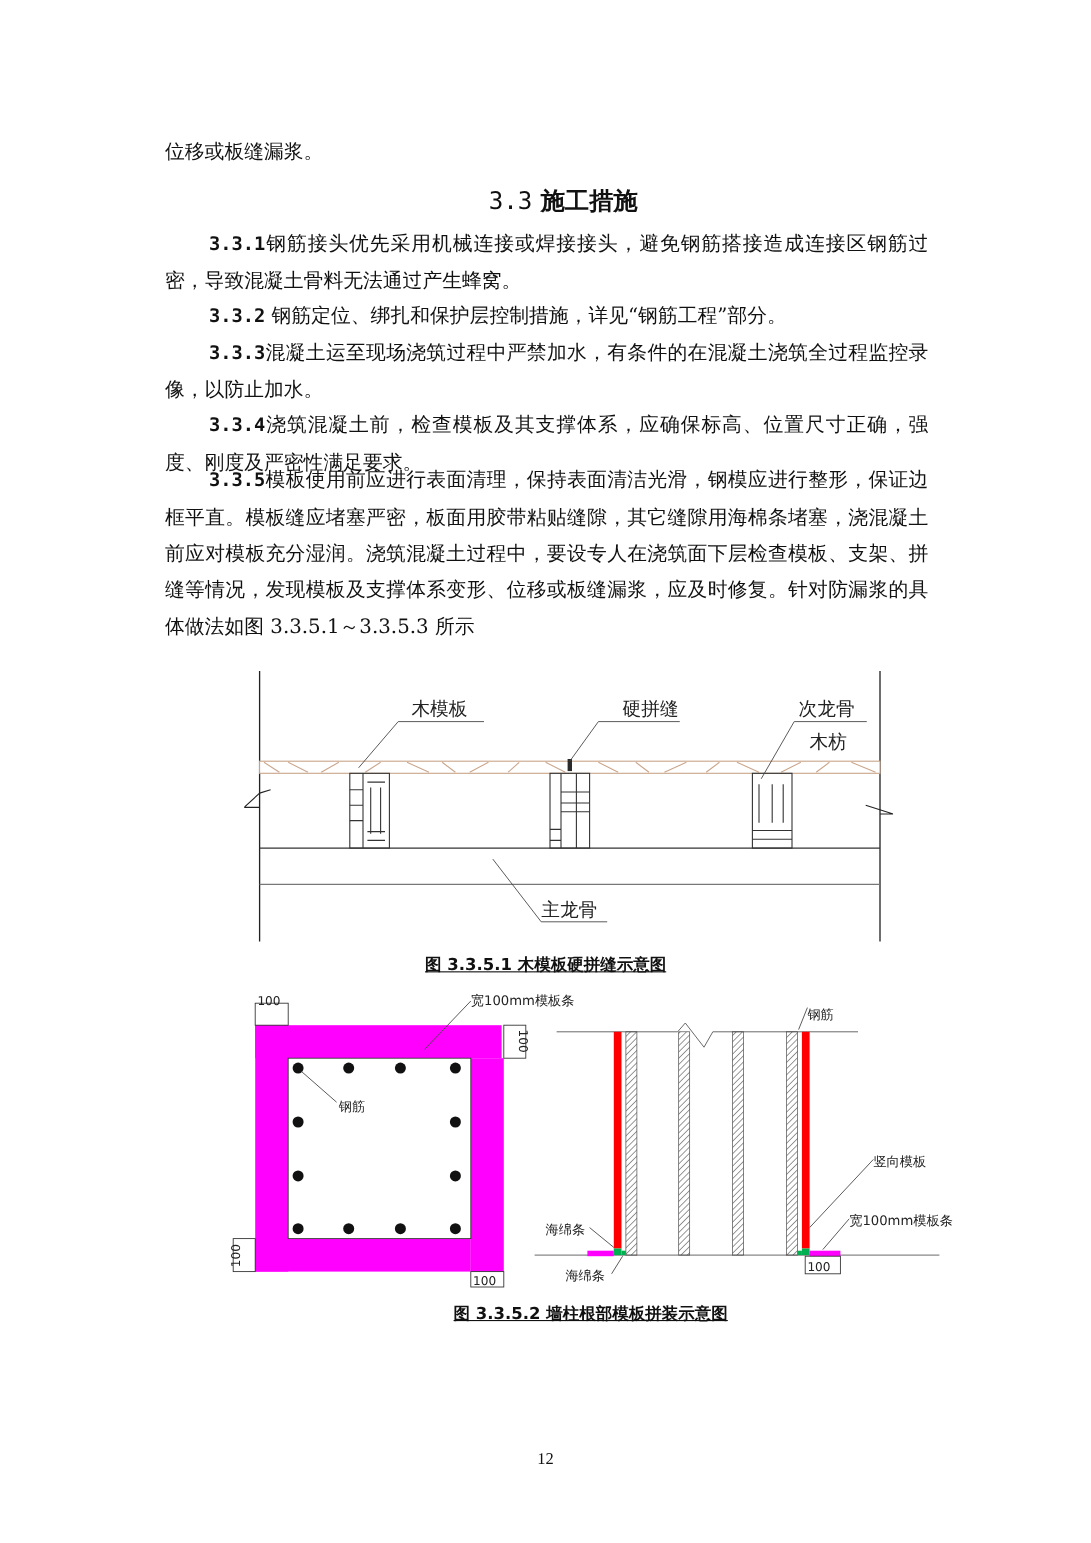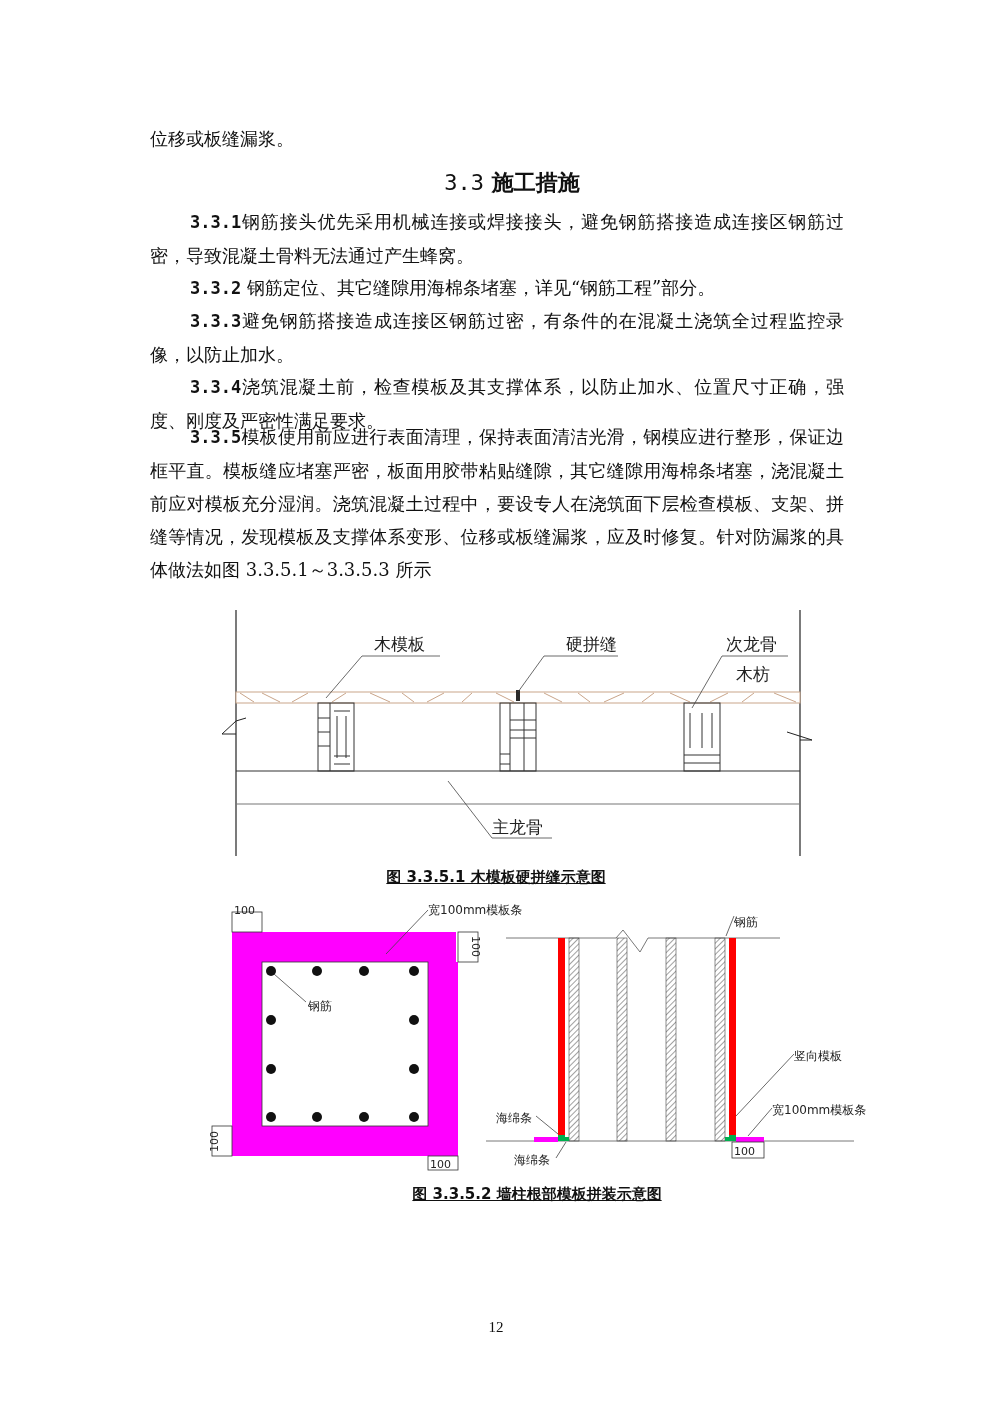--- a/index.html
+++ b/index.html
@@ -25,27 +25,27 @@
 
 <div class="h">
   <span class="hn">3.3</span>
   <span>施工措施</span>
 </div>
 
 <p class="p indent" style="top:205px;">
   <span class="num">3.3.1</span><span>钢筋接头优先采用机械连接或焊接接头，避免钢筋搭接造成连接区钢筋过密，导致混凝土骨料无法通过产生蜂窝。</span>
 </p>
 <p class="p indent" style="top:271px;">
-  <span class="num">3.3.2</span><span> 钢筋定位、其它缝隙用海棉条堵塞，详见“钢筋工程”部分。</span>
+  <span class="num">3.3.2</span><span> 钢筋定位、绑扎和保护层控制措施，详见“钢筋工程”部分。</span>
 </p>
 <p class="p indent" style="top:304px;">
-  <span class="num">3.3.3</span><span>避免钢筋搭接造成连接区钢筋过密，有条件的在混凝土浇筑全过程监控录像，以防止加水。</span>
+  <span class="num">3.3.3</span><span>混凝土运至现场浇筑过程中严禁加水，有条件的在混凝土浇筑全过程监控录像，以防止加水。</span>
 </p>
 <p class="p indent" style="top:370px;">
-  <span class="num">3.3.4</span><span>浇筑混凝土前，检查模板及其支撑体系，以防止加水、位置尺寸正确，强度、刚度及严密性满足要求。</span>
+  <span class="num">3.3.4</span><span>浇筑混凝土前，检查模板及其支撑体系，应确保标高、位置尺寸正确，强度、刚度及严密性满足要求。</span>
 </p>
 <p class="p indent" style="top:420px;">
   <span class="num">3.3.5</span><span>模板使用前应进行表面清理，保持表面清洁光滑，钢模应进行整形，保证边框平直。模板缝应堵塞严密，板面用胶带粘贴缝隙，其它缝隙用海棉条堵塞，浇混凝土前应对模板充分湿润。浇筑混凝土过程中，要设专人在浇筑面下层检查模板、支架、拼缝等情况，发现模板及支撑体系变形、位移或板缝漏浆，应及时修复。针对防漏浆的具体做法如图 3.3.5.1～3.3.5.3 所示</span>
 </p>
 
 <svg class="fig" style="left:222px; top:608px;" width="590" height="250" viewBox="0 0 590 250">
 
   <line x1="14" y1="2" x2="14" y2="248" stroke="#222" stroke-width="1.2"></line>
   <polyline points="14,113 0,126 14,126" fill="none" stroke="#222" stroke-width="1"></polyline>
   <polyline points="14,113 24,110" fill="none" stroke="#222" stroke-width="1"></polyline>

